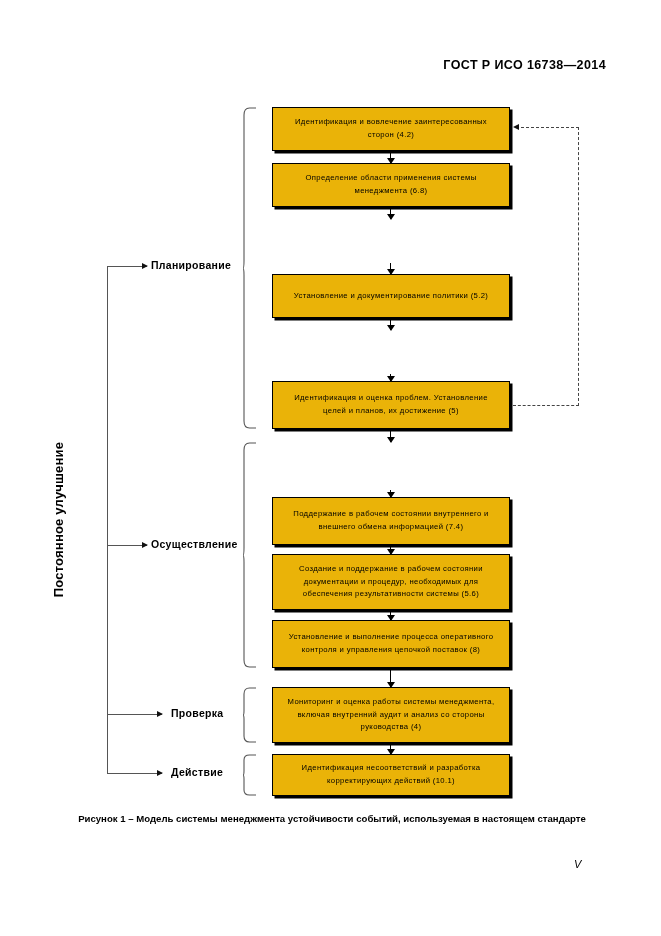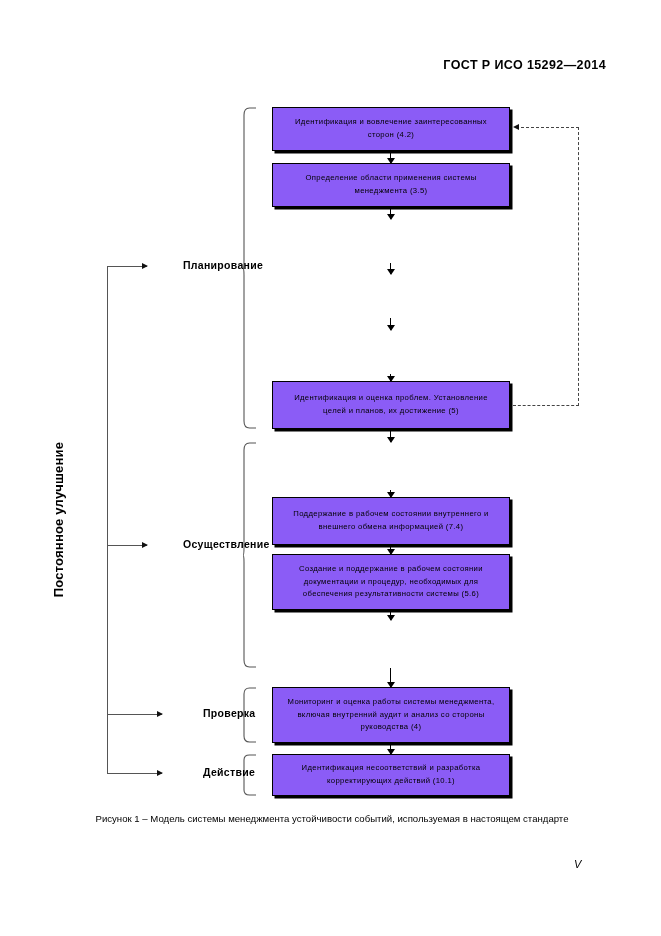--- a/index.html
+++ b/index.html
@@ -21,21 +21,21 @@
   .side-label{
     position:absolute;left:-62px;top:512px;width:240px;
     transform:rotate(-90deg);transform-origin:50% 50%;
     text-align:center;font-size:13px;font-weight:bold;
     letter-spacing:.2px;white-space:nowrap;
   }
 
   
   .box{
     position:absolute;left:272px;width:238px;
-    border:1.4px solid #000;background:#8b5cf6;
+    border:1.4px solid #000;background:#eab308;
     box-shadow:2.5px 2.5px 0 0 #000;
     display:flex;align-items:center;justify-content:center;
     text-align:center;box-sizing:border-box;
     font-size:7.7px;line-height:1.65;letter-spacing:.35px;
     padding:3px 14px;
   }
 
   
   .vconn{position:absolute;left:390px;width:1.3px;background:#000;}
   .vconn::after{
@@ -47,61 +47,63 @@
   
   .spine{position:absolute;left:107px;width:1.1px;background:#555;}
   .phase-arrow{position:absolute;height:1.1px;background:#555;}
   .phase-arrow::after{
     content:"";position:absolute;right:-1px;top:-3.2px;
     width:0;height:0;border-top:3.6px solid transparent;
     border-bottom:3.6px solid transparent;border-left:6px solid #111;
   }
   .phase-label{
     position:absolute;font-size:10.5px;font-weight:bold;
-    letter-spacing:.3px;white-space:nowrap;margin-left:32px;
+    letter-spacing:.3px;white-space:nowrap;
   }
 
   
   .brace{position:absolute;left:243px;width:13px;}
   .brace svg{display:block;width:13px;height:100%;}
 
   
   .fb-h{position:absolute;height:0;border-top:1.2px dashed #444;}
   .fb-v{position:absolute;width:0;border-left:1.2px dashed #444;}
   .fb-arrow{
     position:absolute;width:0;height:0;
     border-top:3.6px solid transparent;border-bottom:3.6px solid transparent;
     border-right:6.5px solid #111;
   }
 
   
   .caption{
     position:absolute;left:62px;top:811px;width:540px;
-    text-align:center;font-size:9.6px;line-height:1.65;
+    text-align:center;font-size:9.6px;line-height:1.65;font-weight:bold;
   }
   .page-num{
     position:absolute;left:574px;top:858px;
     font-size:11px;font-style:italic;
   }
 </style>
 </head>
 <body>
 
 <div id="page">
 
-  <div class="doc-header">ГОСТ Р ИСО 15292—2014</div>
+  <div class="doc-header">ГОСТ Р ИСО 16738—2014</div>
 
   <div class="side-label">Постоянное улучшение</div>
 
   <div class="box" style="top:107px;height:44px;">Идентификация и вовлечение заинтересованных сторон (4.2)</div>
-  <div class="box" style="top:163px;height:44px;">Определение области применения системы менеджмента (3.5)</div>
+  <div class="box" style="top:163px;height:44px;">Определение области применения системы менеджмента (6.8)</div>
+  <div class="box" style="top:274px;height:44px;">Установление и документирование политики (5.2)</div>
   <div class="box" style="top:381px;height:48px;">Идентификация и оценка проблем. Установление целей и планов, их достижение (5)</div>
 
   <div class="box" style="top:497px;height:48px;">Поддержание в рабочем состоянии внутреннего и внешнего обмена информацией (7.4)</div>
   <div class="box" style="top:554px;height:56px;">Создание и поддержание в рабочем состоянии документации и процедур, необходимых для обеспечения результативности системы (5.6)</div>
+  <div class="box" style="top:620px;height:48px;">Установление и выполнение процесса оперативного контроля и управления цепочкой поставок (8)</div>
 
   <div class="box" style="top:687px;height:56px;">Мониторинг и оценка работы системы менеджмента, включая внутренний аудит и анализ со стороны руководства (4)</div>
   <div class="box" style="top:754px;height:42px;">Идентификация несоответствий и разработка корректирующих действий (10.1)</div>
 
   <div class="vconn" style="top:151px;height:12px;"></div>
   <div class="vconn" style="top:207px;height:12px;"></div>
   <div class="vconn" style="top:263px;height:11px;"></div>
   <div class="vconn" style="top:318px;height:12px;"></div>
   <div class="vconn" style="top:374px;height:7px;"></div>
   <div class="vconn" style="top:429px;height:13px;"></div>

